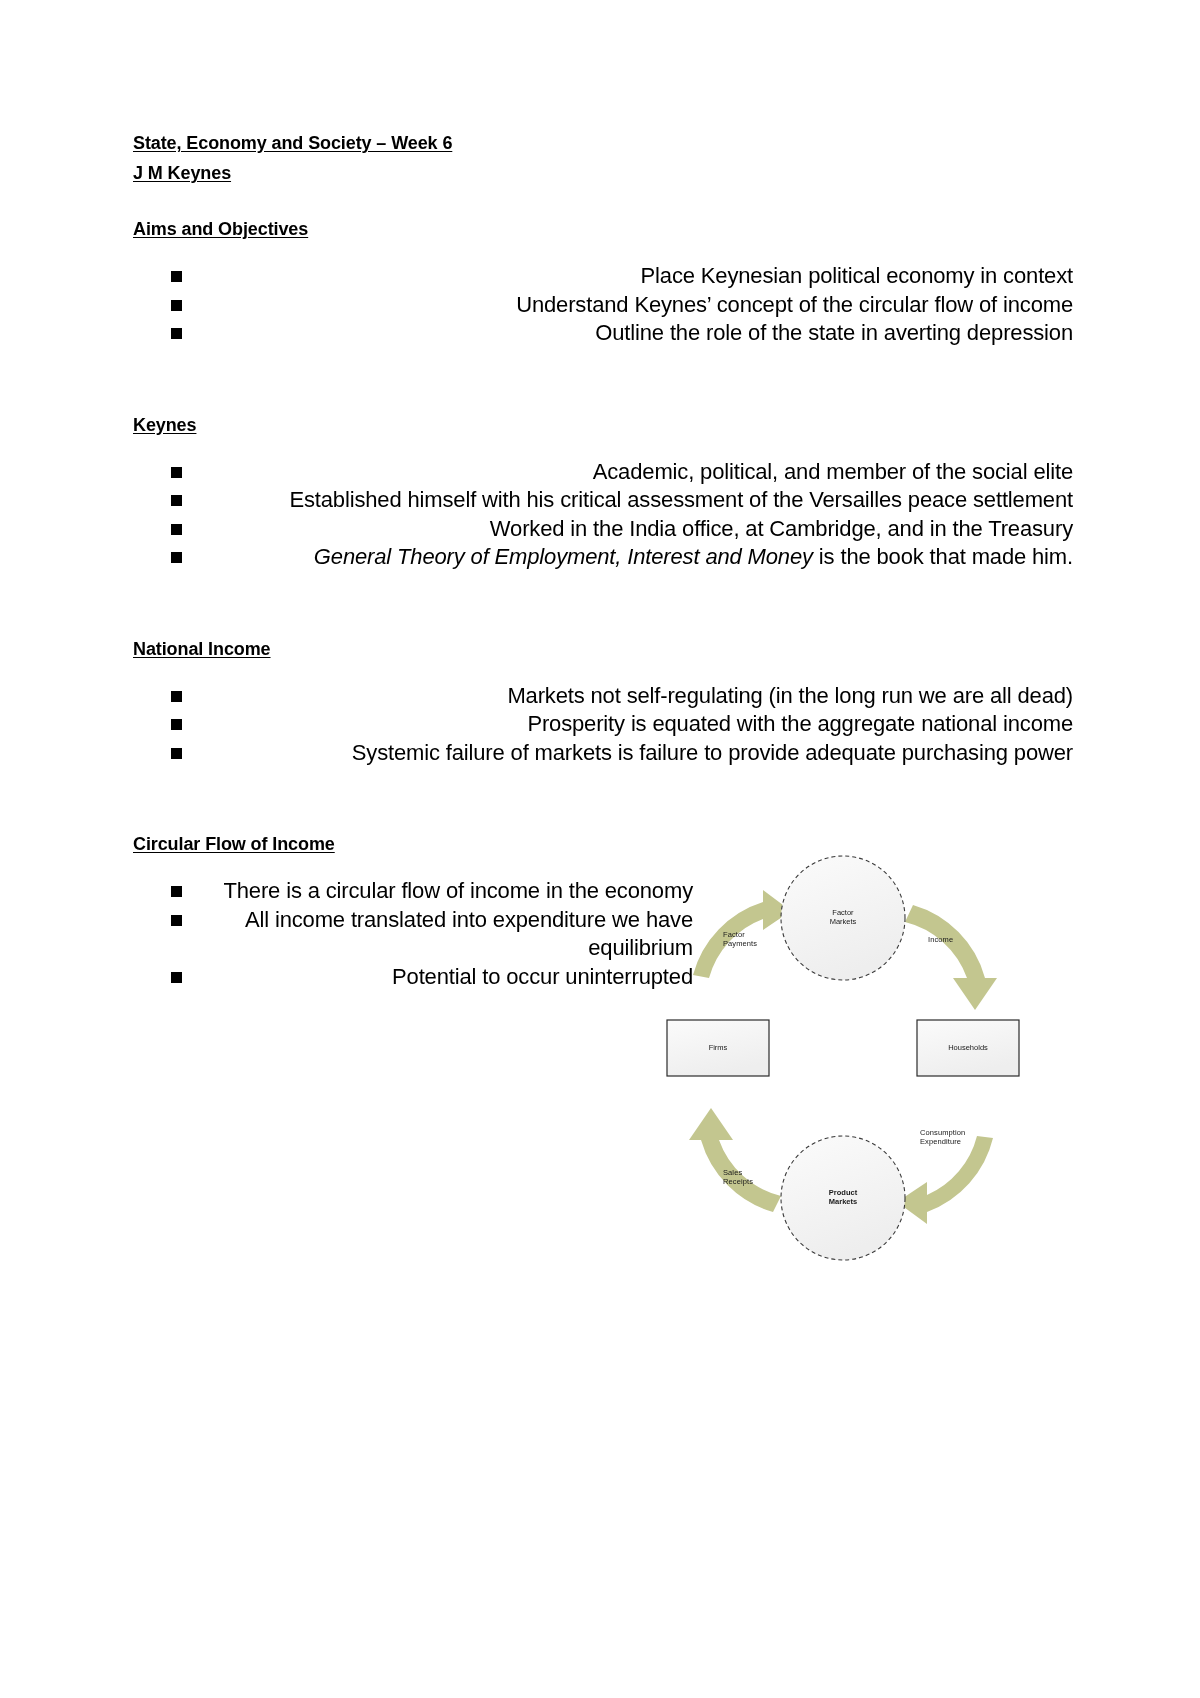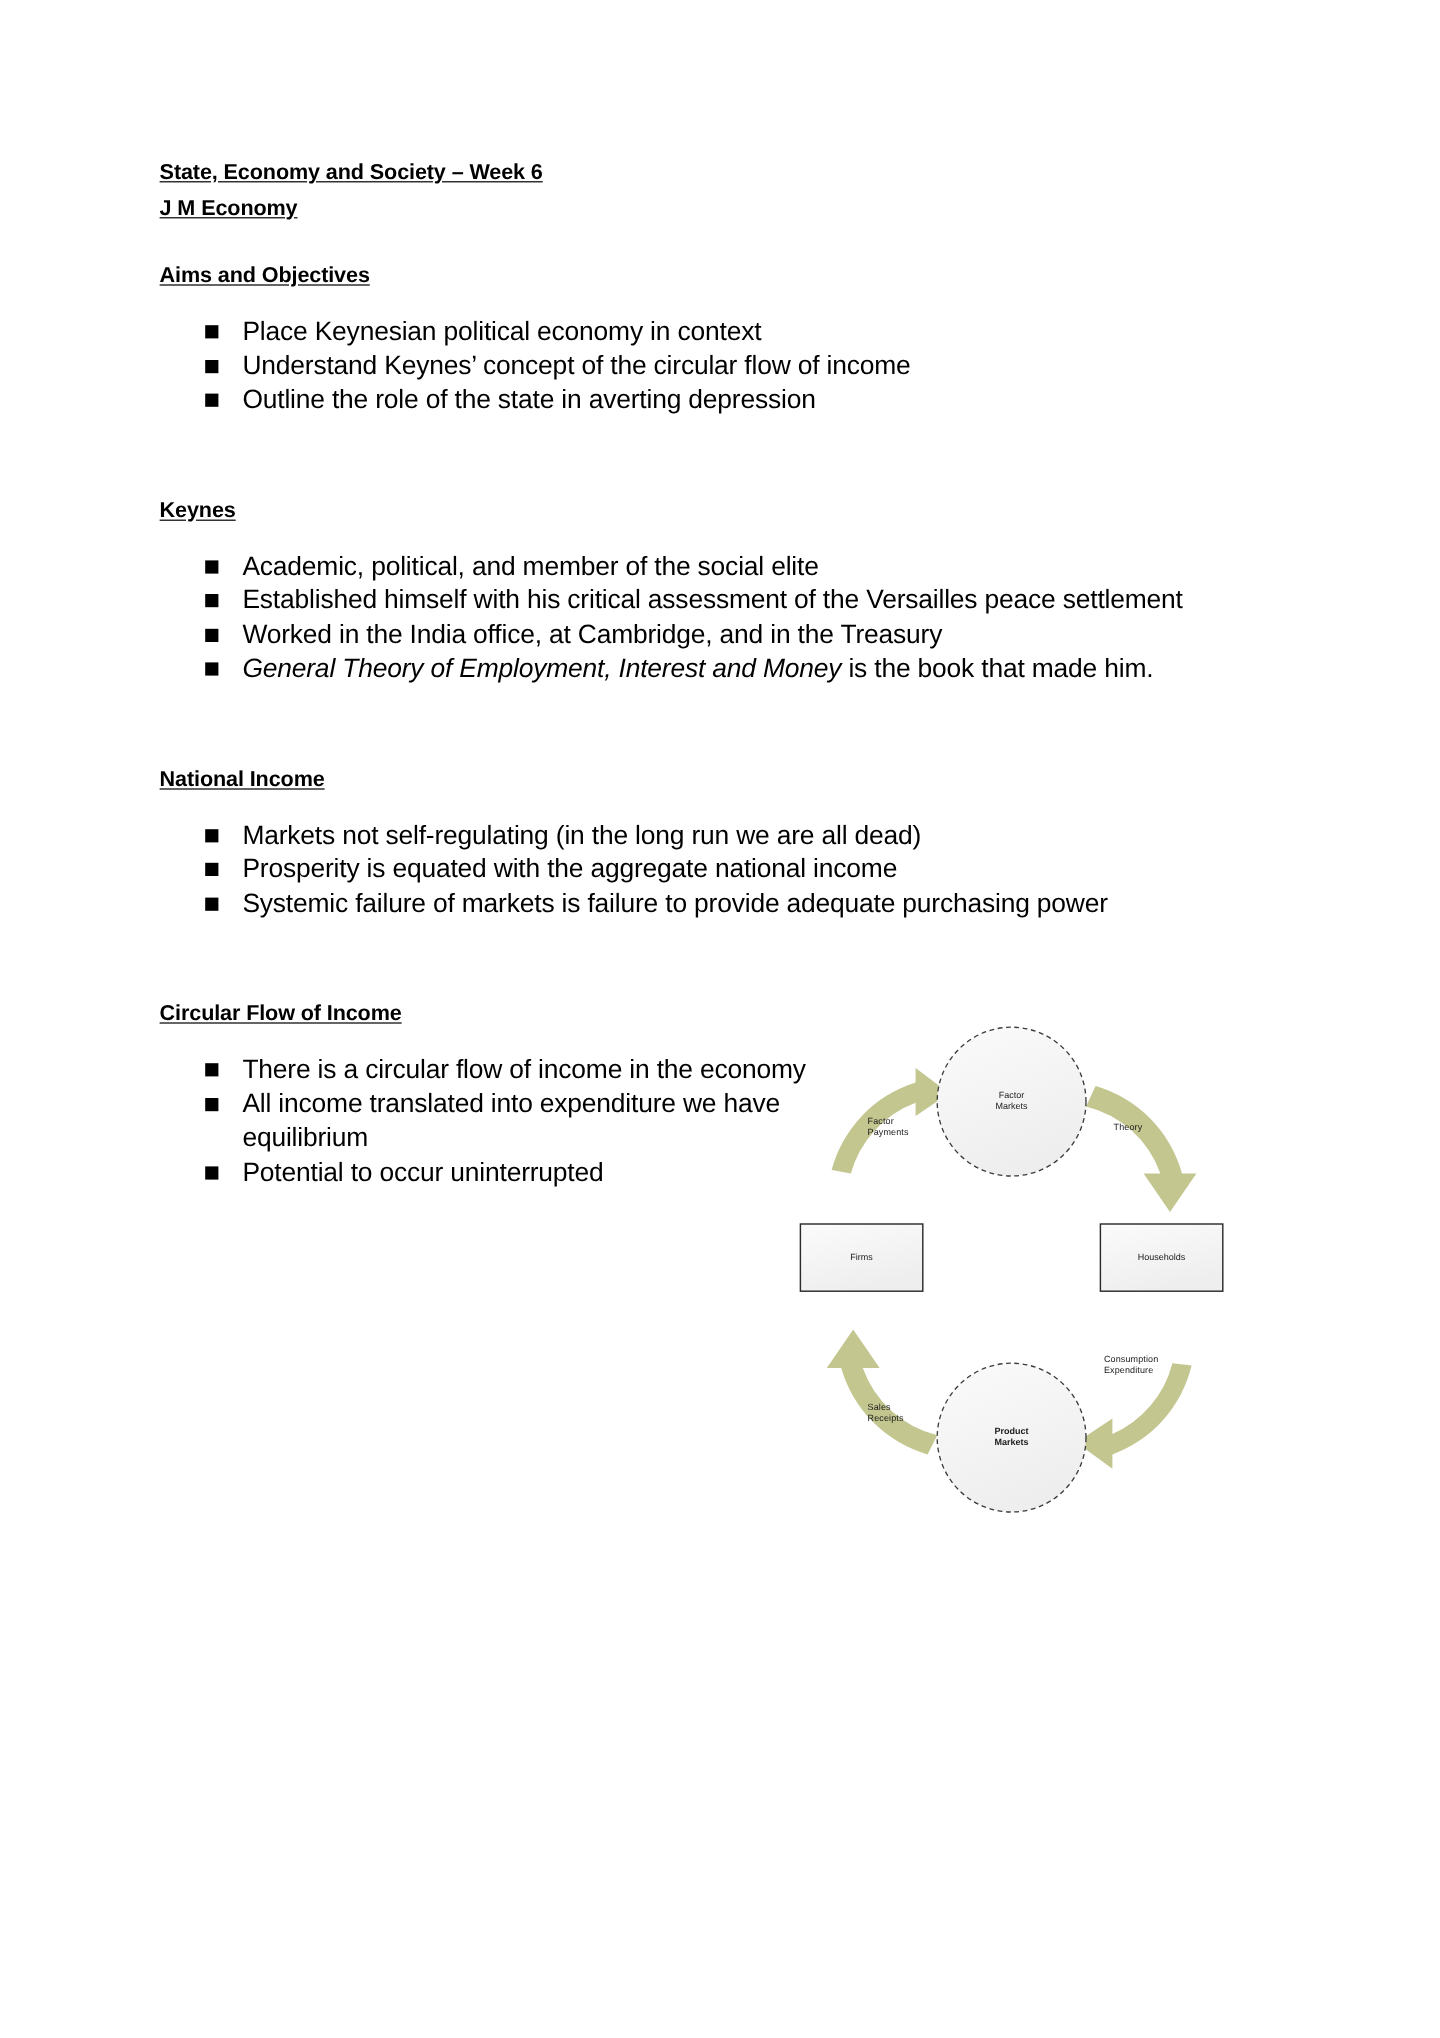--- a/index.html
+++ b/index.html
@@ -40,20 +40,21 @@
     margin-bottom: 26px;
   }
   .sec-head {
     margin-top: 0;
     margin-bottom: 18px;
   }
   ul.bullets {
     list-style: none;
     margin: 0;
     padding: 0;
+    text-align: right;
   }
   ul.bullets li {
     position: relative;
     font-size: 22px;
     line-height: 28.5px;
     color: #000000;
     padding-left: 69px;
     margin-bottom: 0px;
     letter-spacing: -0.15px;
   }
@@ -101,21 +102,21 @@
 </style>
 </head>
 <body>
 
 <div class="page">
 
   <div class="doc">
 
     <div class="title-block">
       <div class="heading"><span class="u">State, Economy and Society – Week 6</span></div>
-      <div class="heading"><span class="u">J M Economy</span></div>
+      <div class="heading"><span class="u">J M Keynes</span></div>
     </div>
 
     <div class="heading sec-head"><span class="u">Aims and Objectives</span></div>
     <ul class="bullets">
       <li><span class="sq"></span><span>Place Keynesian political economy in context</span></li>
       <li><span class="sq"></span><span>Understand Keynes’ concept of the circular flow of income</span></li>
       <li><span class="sq"></span><span>Outline the role of the state in averting depression</span></li>
     </ul>
 
     <div class="gap-lg"></div>
@@ -184,20 +185,20 @@
 
     <div class="dg-node-label" style="left:168px; top:58px; width:60px;">Factor
 Markets</div>
     <div class="dg-node-label" style="left:168px; top:338px; width:60px;font-weight:bold;">Product
 Markets</div>
     <div class="dg-node-label" style="left:43px; top:193px; width:60px;">Firms</div>
     <div class="dg-node-label" style="left:293px; top:193px; width:60px;">Households</div>
 
     <div class="dg-label" style="left:78px; top:80px;">Factor
 Payments</div>
-    <div class="dg-label" style="left:283px; top:85px;">Theory</div>
+    <div class="dg-label" style="left:283px; top:85px;">Income</div>
     <div class="dg-label" style="left:275px; top:278px;">Consumption
 Expenditure</div>
     <div class="dg-label" style="left:78px; top:278px;margin-top:40px;">Sales
 Receipts</div>
   </div>
 
 </div>
 
 </body></html>

